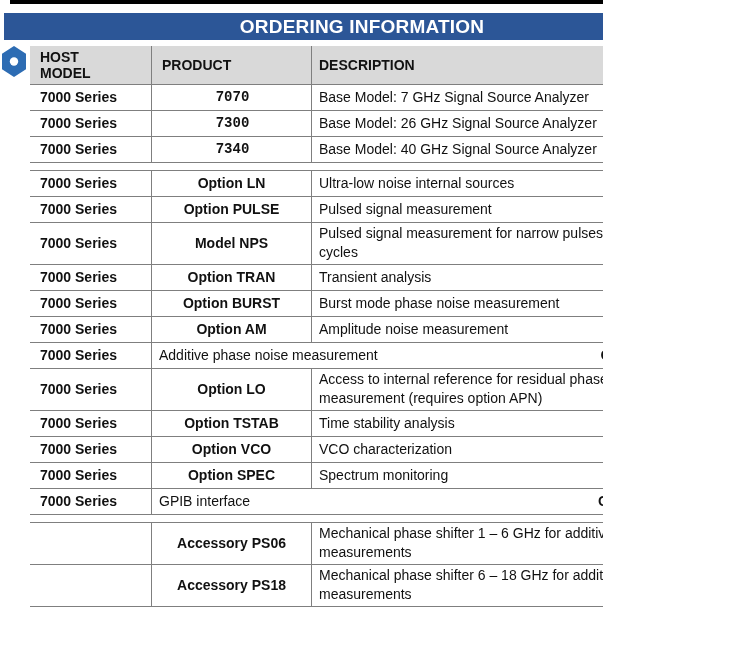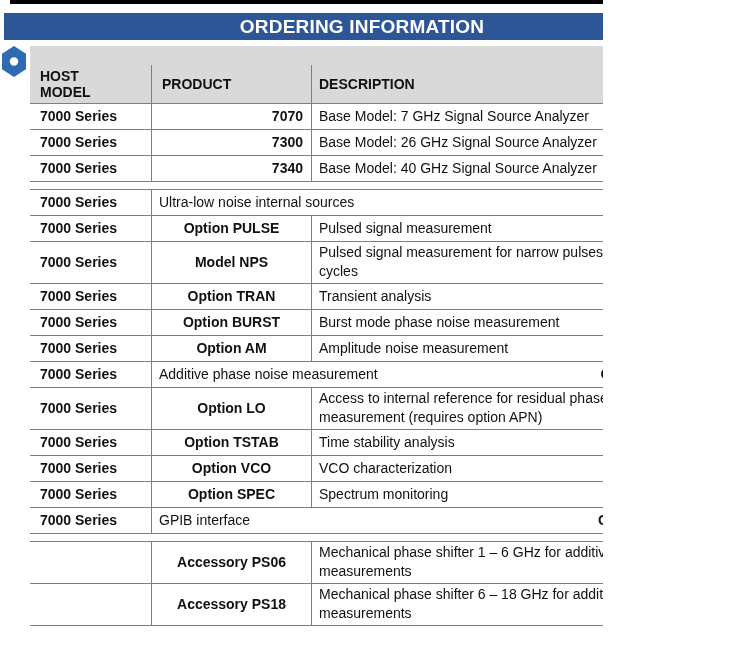--- a/index.html
+++ b/index.html
@@ -19,32 +19,32 @@
 
   .banner{position:absolute;left:4px;top:13px;width:716px;height:27px;background:var(--banner-blue);
           display:flex;align-items:center;justify-content:center;}
   .banner-title{color:#ffffff;font-size:19px;font-weight:bold;letter-spacing:0.2px;}
 
   .hexagon{position:absolute;left:2px;top:46px;width:24px;height:31px;}
 
   .table{position:absolute;left:30px;top:46px;width:690px;font-size:14px;}
 
   .thead{display:flex;background:var(--header-bg);border-bottom:1px solid var(--border-gray);min-height:26px;font-weight:bold;}
-  .thead .hc{display:flex;align-items:center;padding:3px 20px 3px 10px;margin-top:19px;}
+  .thead .hc{display:flex;align-items:center;padding:3px 20px 3px 10px;}
   .hc1{width:122px;border-right:1px solid var(--border-gray);}
   .hc2{width:160px;border-right:1px solid var(--border-gray);}
   .hc3{flex:1;padding-left:7px !important;}
 
   .section + .section{margin-top:7px;border-top:1px solid var(--border-gray);}
 
   .row{display:flex;border-bottom:1px solid var(--border-gray);min-height:26px;}
   .cell{display:flex;align-items:center;line-height:19px;}
   .c1{width:122px;border-right:1px solid var(--border-gray);padding:2px 6px 2px 10px;font-weight:bold;}
   .c2{width:160px;border-right:1px solid var(--border-gray);padding:2px 8px;font-weight:bold;}
-  .c2.left{justify-content:flex-end;text-align:left;padding-left:10px;}
+  .c2.left{justify-content:center;text-align:left;padding-left:10px;font-family:Liberation Mono, monospace;}
   .c2.center{justify-content:center;text-align:center;}
   .c3{flex:1;padding:1px 10px 2px 7px;}
 </style>
 </head>
 <body>
 
 <div class="page">
 
   <div class="top-bar"></div>
 
@@ -99,25 +99,25 @@
             <div class="cell c3">
               <span>Base Model: 40 GHz Signal Source Analyzer</span>
             </div>
           </div>
         </div>
         <div class="section">
           <div class="row">
             <div class="cell c1">
               <span>7000 Series</span>
             </div>
+            <div class="cell c2 center">
+              <span>Option LN</span>
+            </div>
             <div class="cell c3">
               <span>Ultra-low noise internal sources</span>
-            </div>
-            <div class="cell c2 center">
-              <span>Option LN</span>
             </div>
           </div>
           <div class="row">
             <div class="cell c1">
               <span>7000 Series</span>
             </div>
             <div class="cell c2 center">
               <span>Option PULSE</span>
             </div>
             <div class="cell c3">

